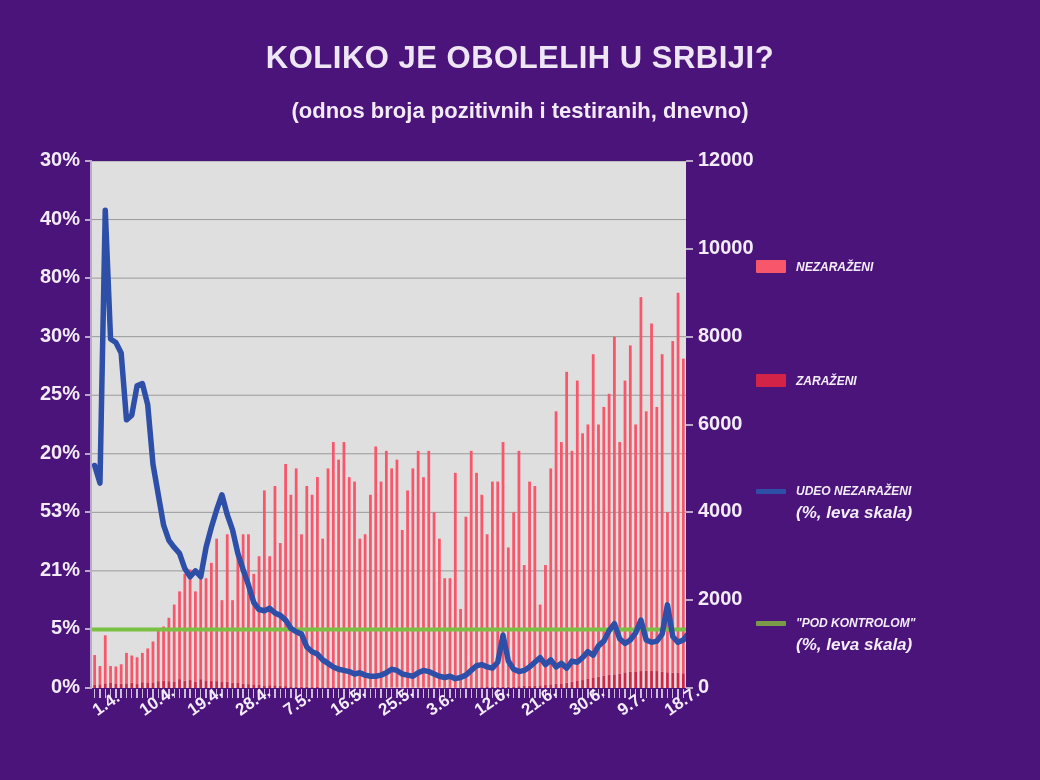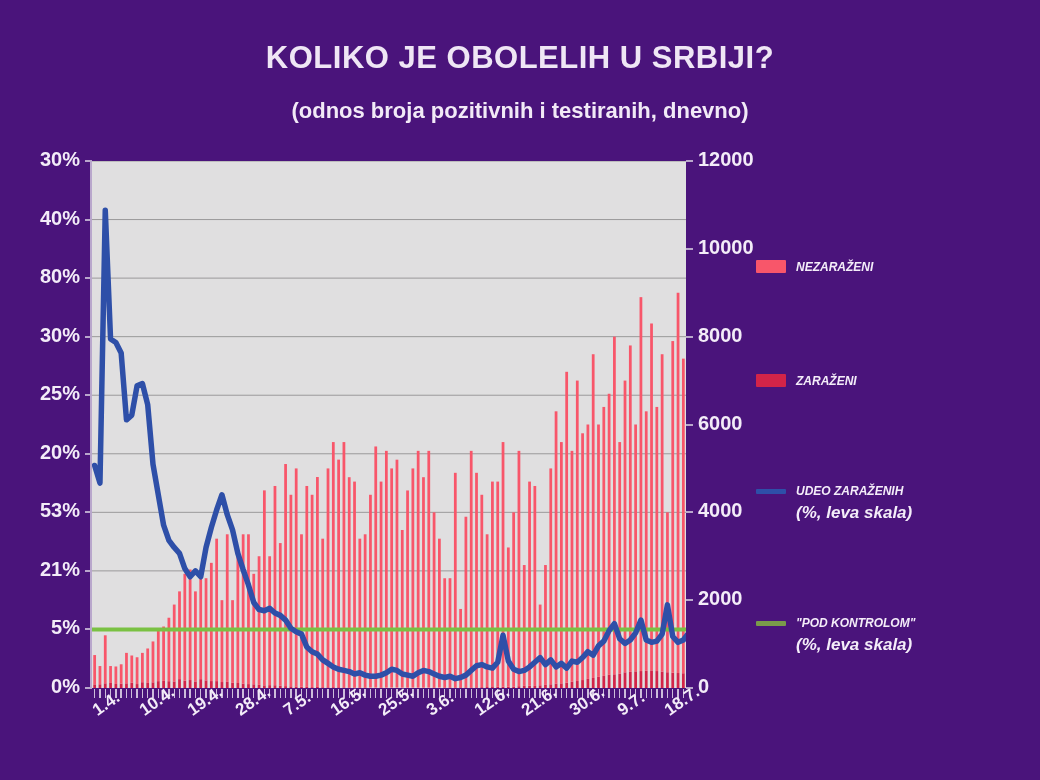--- a/index.html
+++ b/index.html
@@ -522,21 +522,21 @@
       <div class="legend-row" style="top: 96px;">
         <div class="legend-swatch" style="background: rgb(248, 86, 106); width: 30px; height: 13px; top: 3px;"></div>
         <div class="legend-text" style="top: 0px;">NEZARAŽENI</div>
       </div>
       <div class="legend-row" style="top: 210px;">
         <div class="legend-swatch" style="background: rgb(211, 36, 72); width: 30px; height: 13px; top: 3px;"></div>
         <div class="legend-text" style="top: 0px;">ZARAŽENI</div>
       </div>
       <div class="legend-row" style="top: 320px;">
         <div class="legend-swatch" style="background: rgb(46, 79, 168); width: 30px; height: 5px; top: 8px;"></div>
-        <div class="legend-text" style="top: 0px;">UDEO ZARAŽENIH</div>
+        <div class="legend-text" style="top: 0px;">UDEO NEZARAŽENI</div>
         <div class="legend-sub" style="top: 22px;">(%, leva skala)</div>
       </div>
       <div class="legend-row" style="top: 452px;">
         <div class="legend-swatch" style="background: rgb(122, 154, 74); width: 30px; height: 5px; top: 8px;"></div>
         <div class="legend-text" style="top: 0px;">"POD KONTROLOM"</div>
         <div class="legend-sub" style="top: 22px;">(%, leva skala)</div>
       </div>
     </div>
 
 </div>

